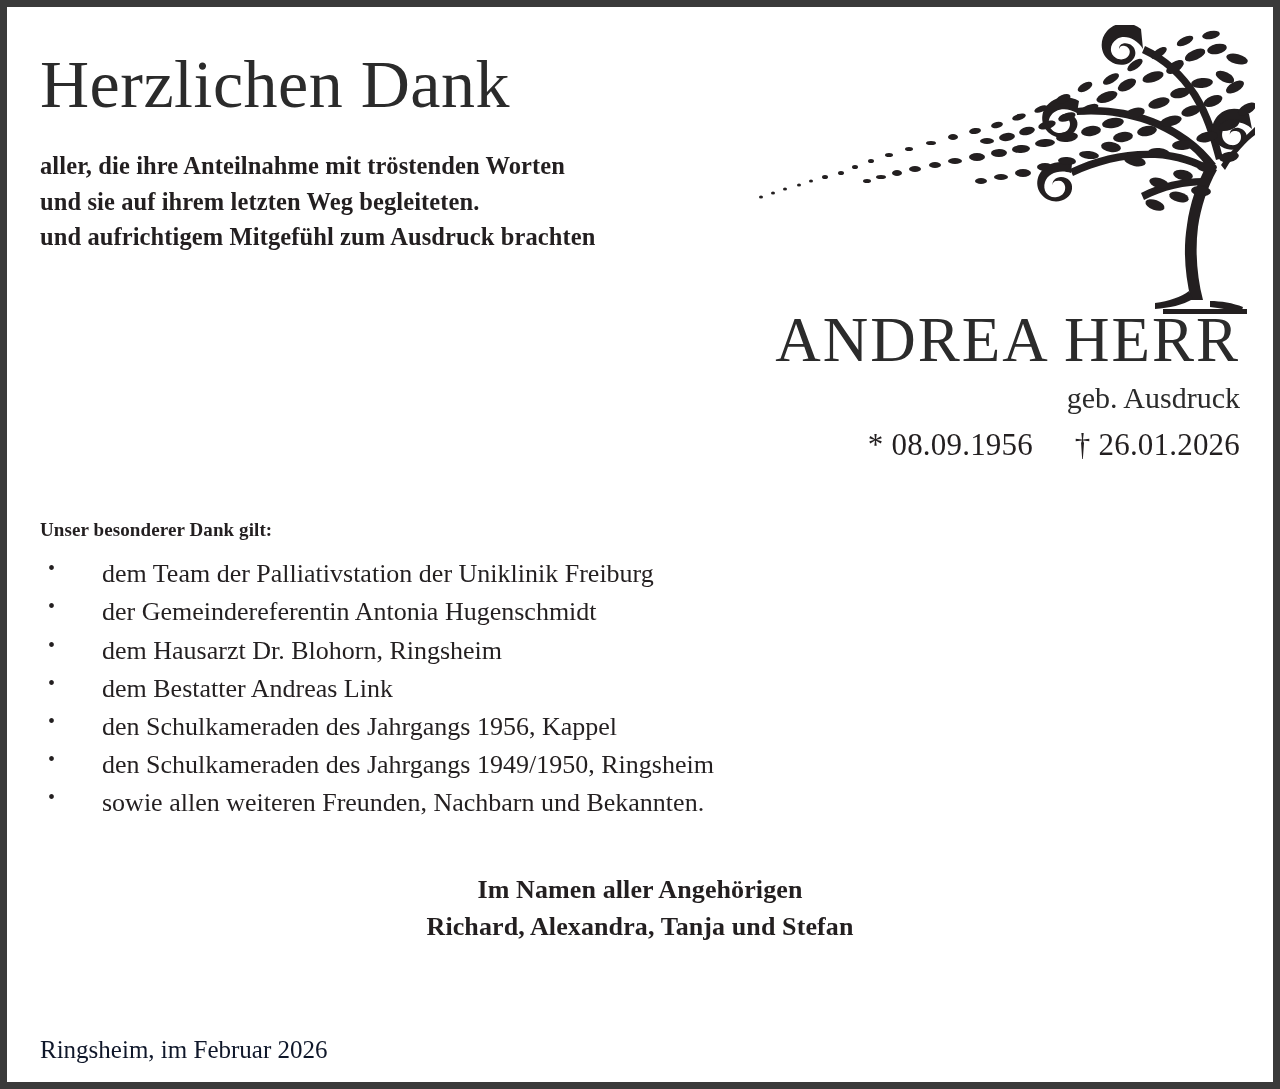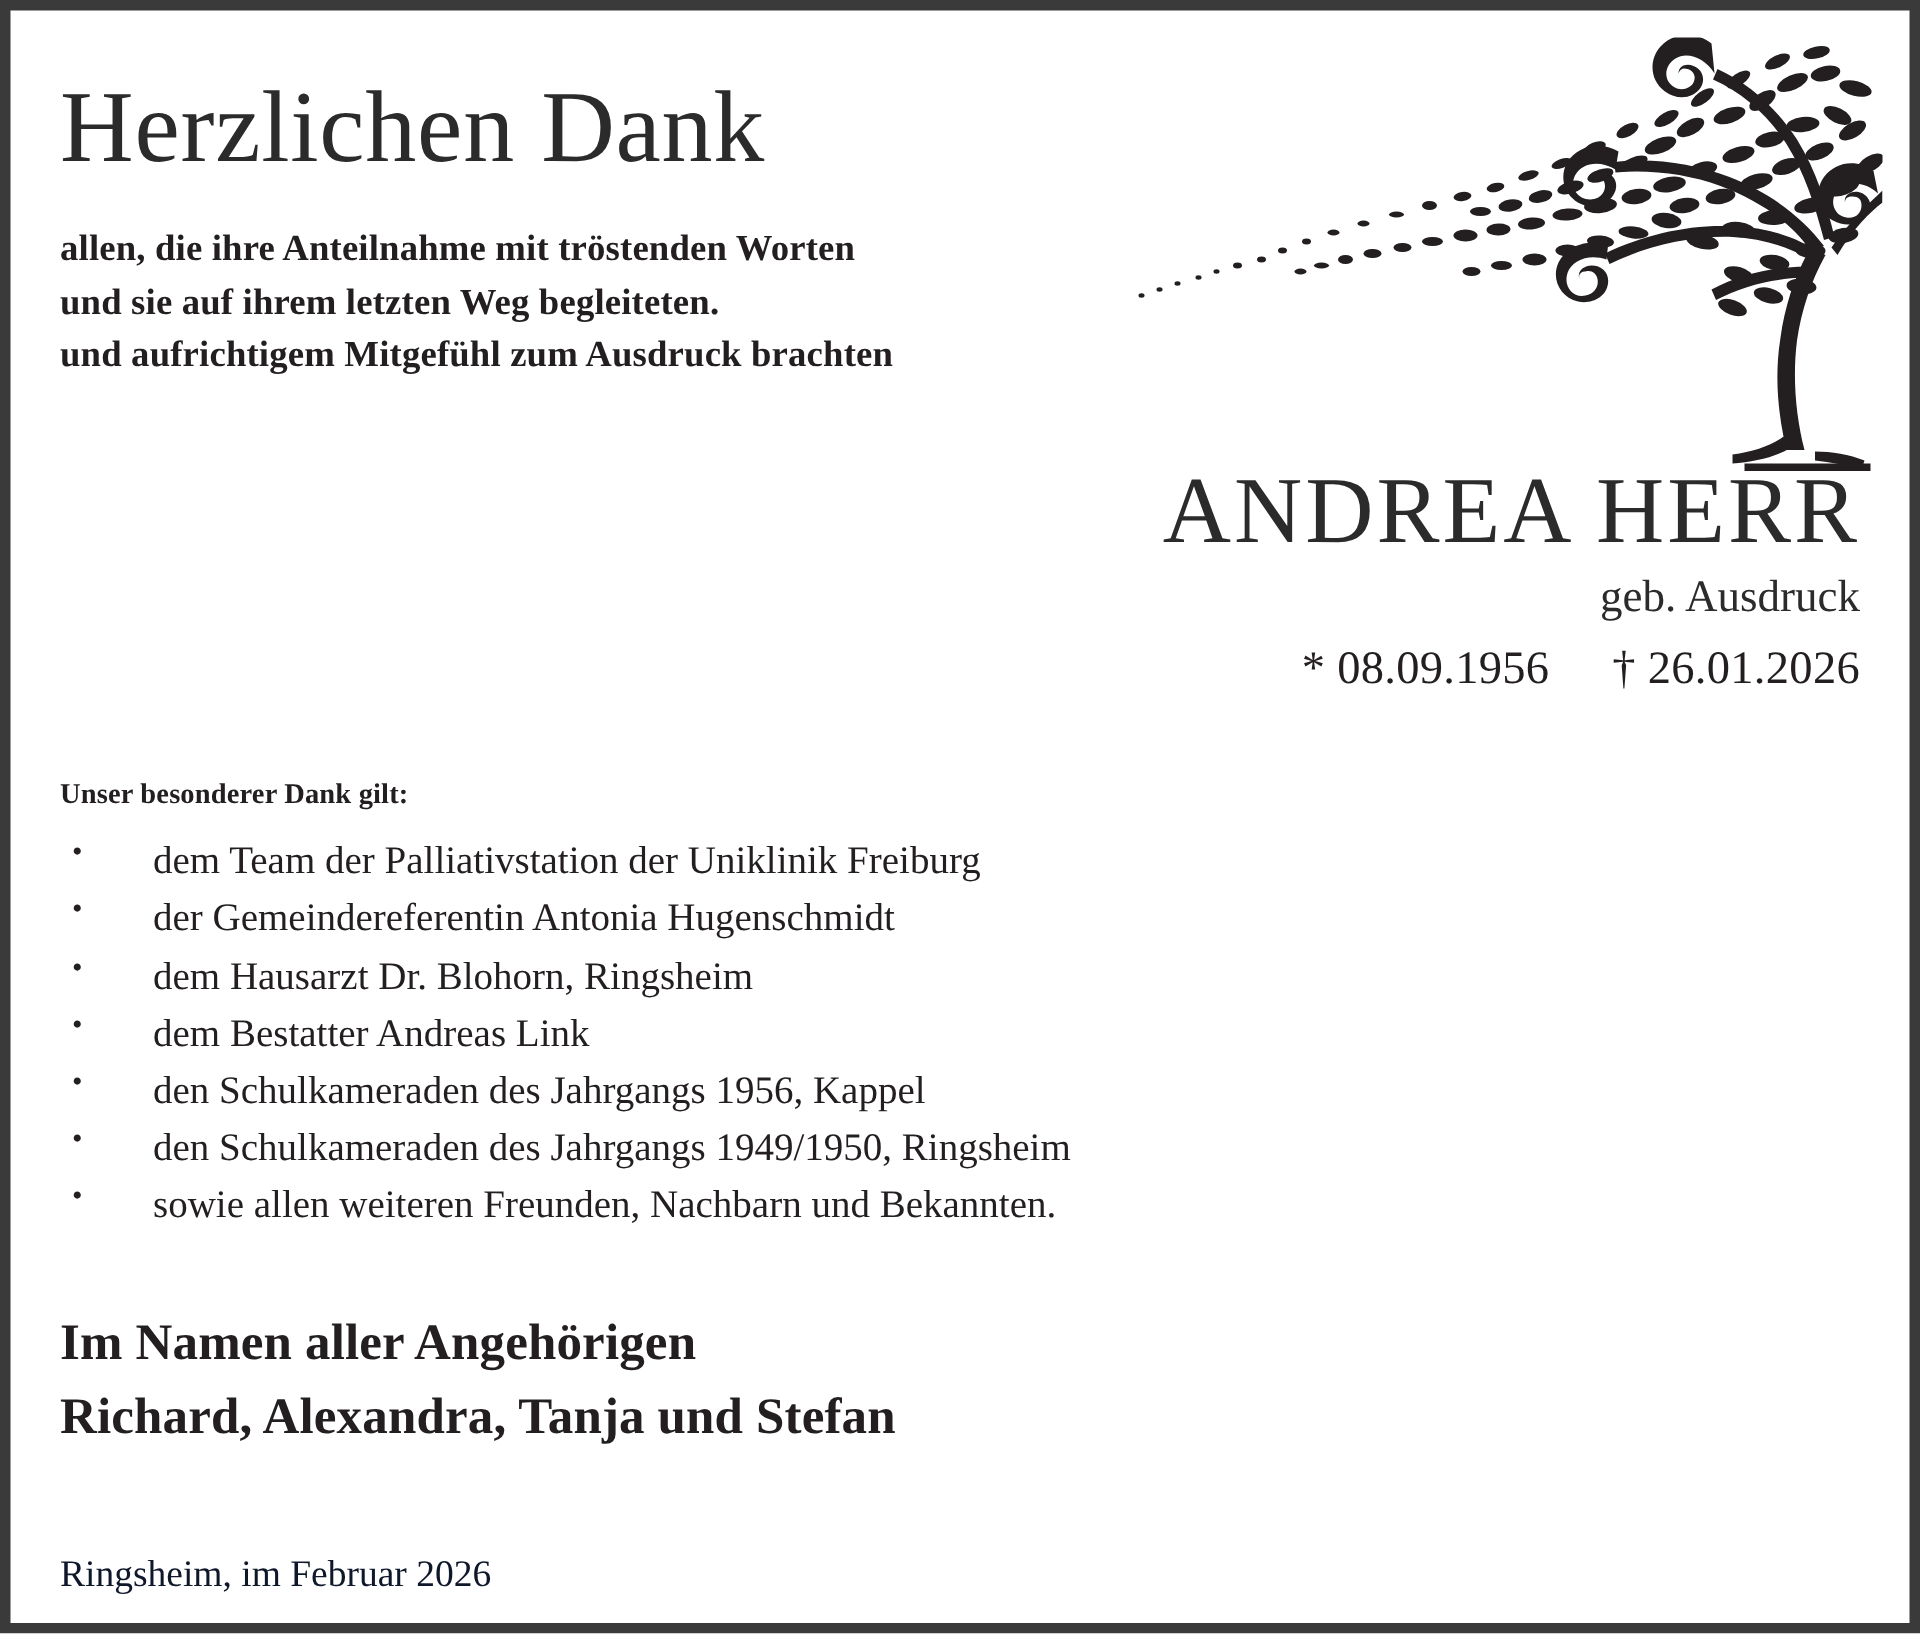--- a/index.html
+++ b/index.html
@@ -116,23 +116,23 @@
     content: "\2022";
     position: absolute;
     left: 8px;
     top: -1px;
     font-size: 20px;
   }
 
   
   .closing {
     margin-top: 48px;
-    text-align: left;
+    text-align: center;
     font-weight: bold;
-    font-size: 34px;
+    font-size: 26px;
     line-height: 1.45;
     letter-spacing: 0.1px;
   }
 
   .place-date {
     position: absolute;
     left: 33px;
     bottom: 18px;
     font-size: 25px;
     color: #0f172a;
@@ -247,21 +247,21 @@
             <ellipse cx="18" cy="168" rx="2" ry="1.5"></ellipse>
             <ellipse cx="6" cy="172" rx="2" ry="1.5"></ellipse>
           </g>
         </g>
       </svg>
     </div>
 
     <h1 class="headline">Herzlichen Dank</h1>
 
     <div class="intro">
-      <div>allen, die ihre Anteilnahme mit tröstenden Worten</div>
+      <div>aller, die ihre Anteilnahme mit tröstenden Worten</div>
       <div>und sie auf ihrem letzten Weg begleiteten.</div>
       <div>und aufrichtigem Mitgefühl zum Ausdruck brachten</div>
     </div>
 
     <div class="name-block">
       <div class="deceased-name">ANDREA HERR</div>
       <div class="maiden-name">geb. Ausdruck</div>
       <div class="dates">
         <span>*</span>
         <span>08.09.1956</span>

